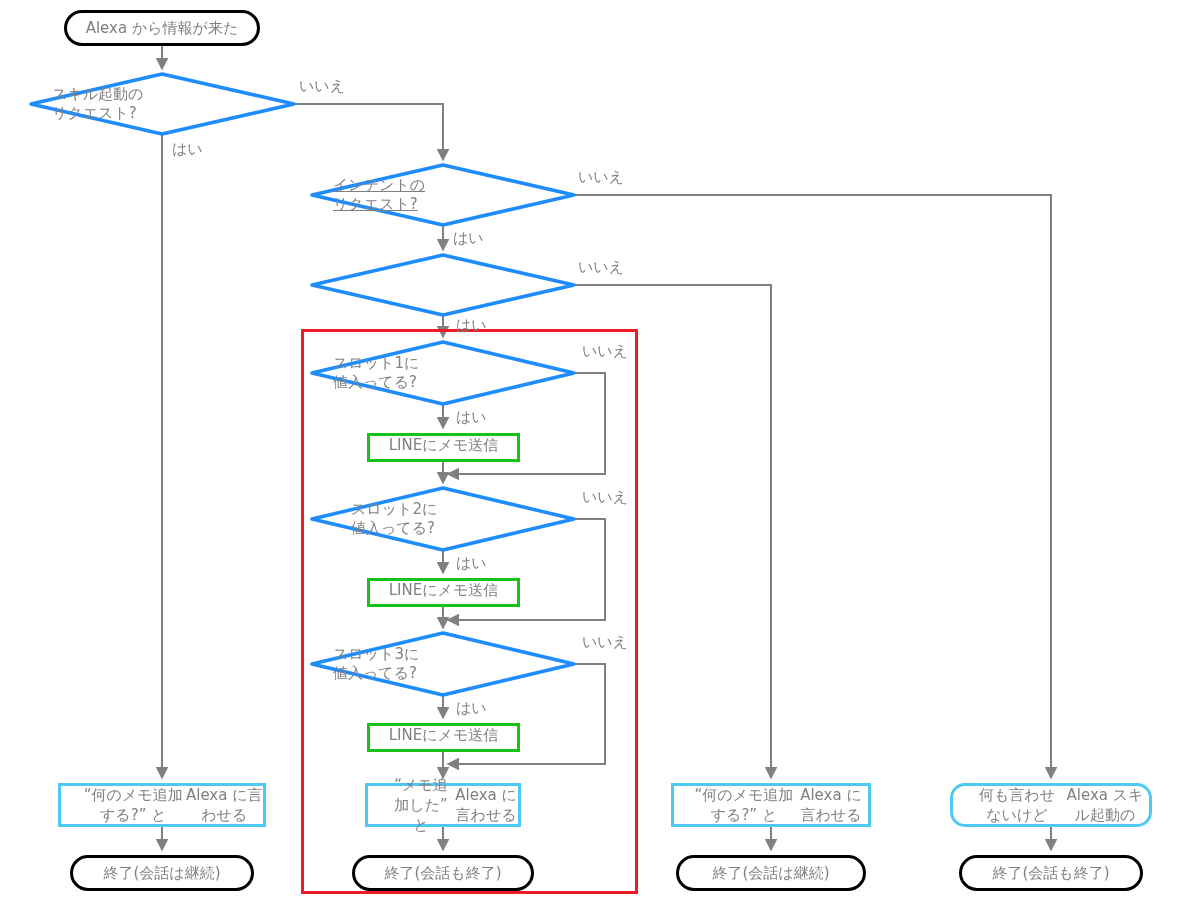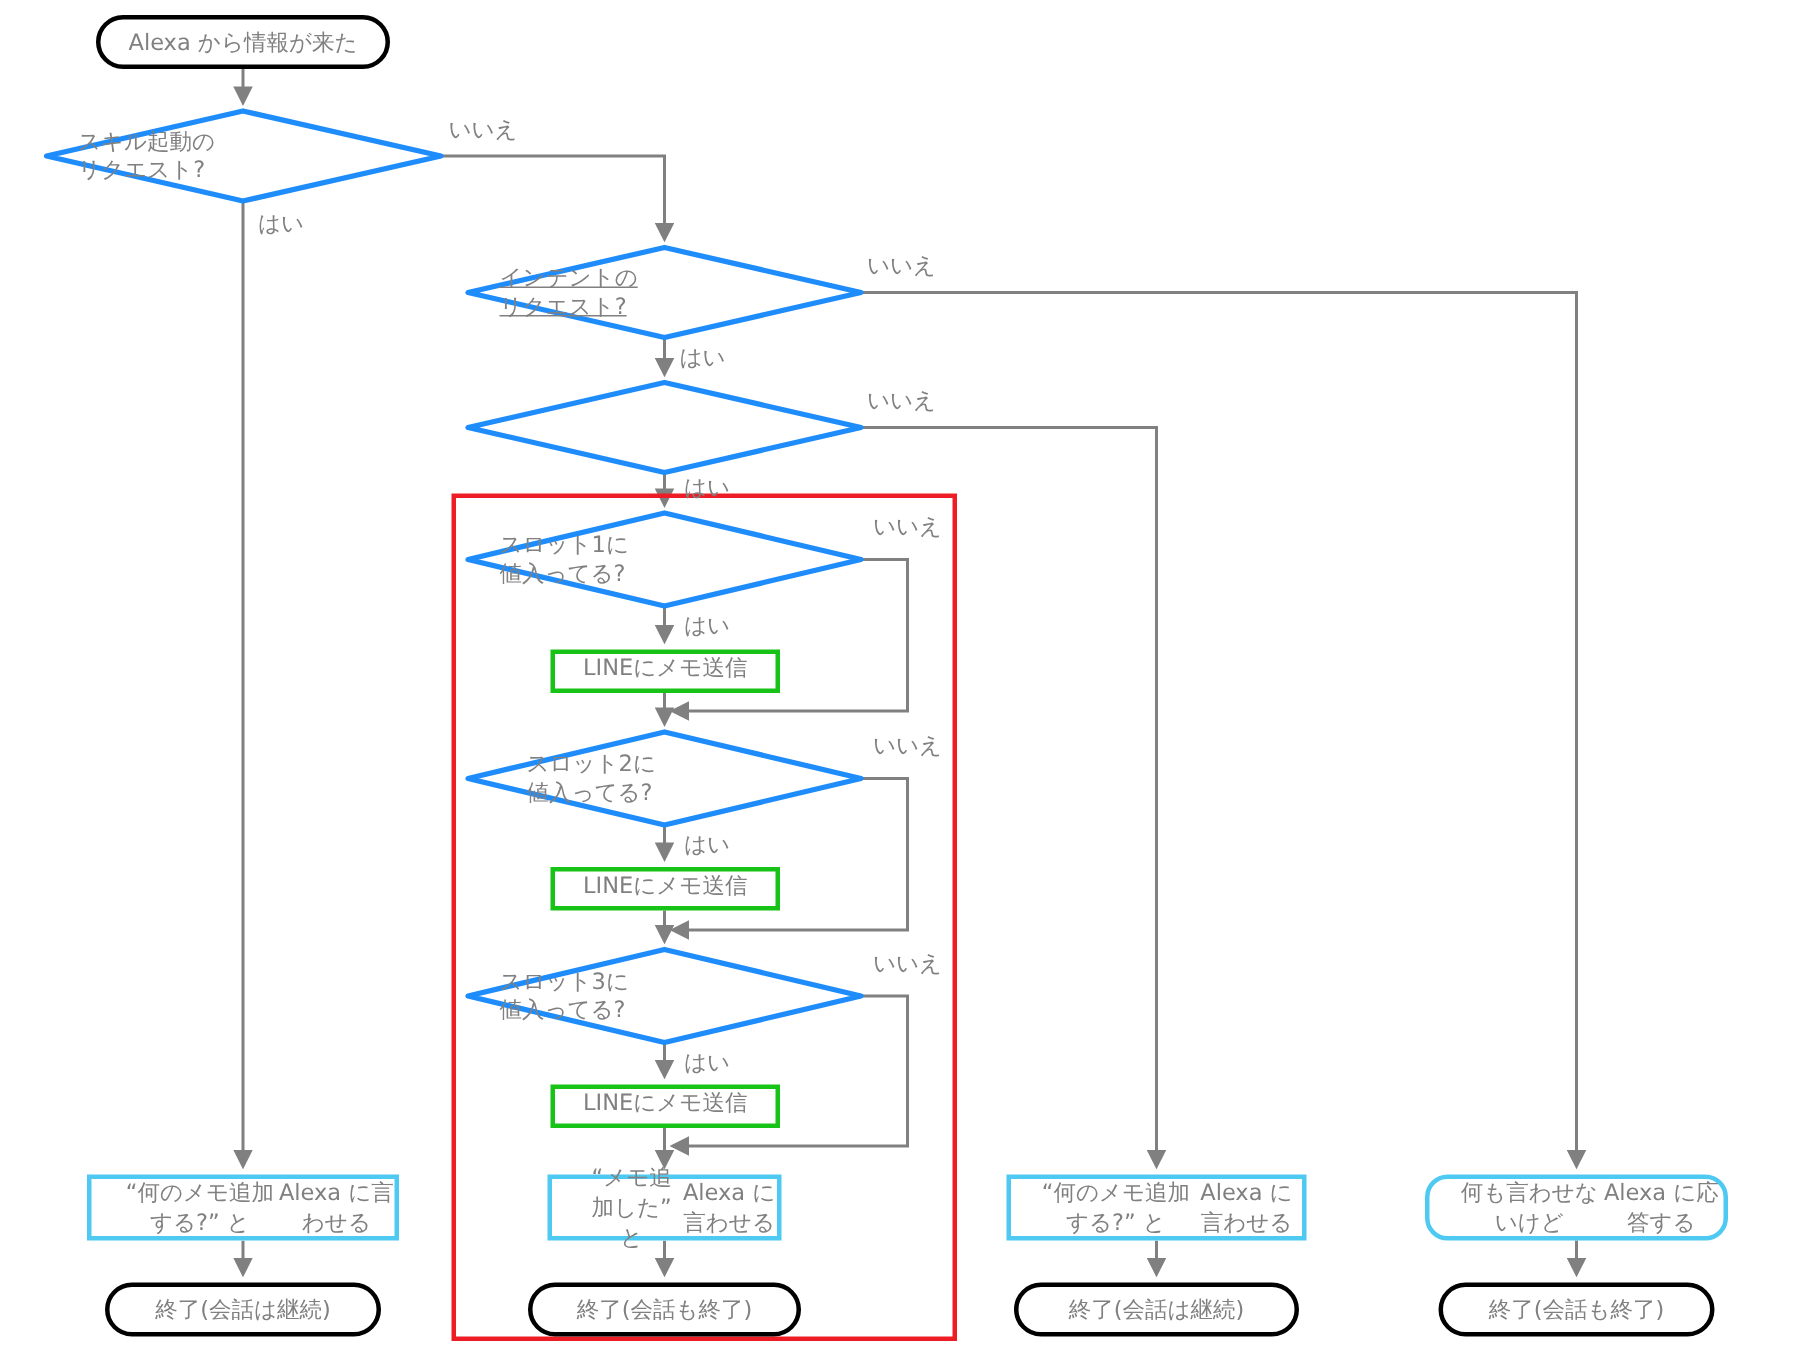--- a/index.html
+++ b/index.html
@@ -129,21 +129,21 @@
   <div class="outputbox" style="left:365px;width:156px;">
     <span>“メモ追加した” と</span>
     <span>Alexa に言わせる</span>
   </div>
   <div class="outputbox" style="left:671px;width:200px;">
     <span>“何のメモ追加する?” と</span>
     <span>Alexa に言わせる</span>
   </div>
   <div class="outputbox" style="left:950px;width:202px;border-radius:15px;">
     <span>何も言わせないけど</span>
-    <span>Alexa に応答する</span>
+    <span>Alexa スキル起動の</span>
   </div>
 
   <div class="terminator" style="left:70px;top:855px;width:184px;height:36px;">
     <span>終了(会話は継続)</span>
   </div>
   <div class="terminator" style="left:352px;top:855px;width:182px;height:36px;">
     <span>終了(会話も終了)</span>
   </div>
   <div class="terminator" style="left:676px;top:855px;width:190px;height:36px;">
     <span>終了(会話は継続)</span>

